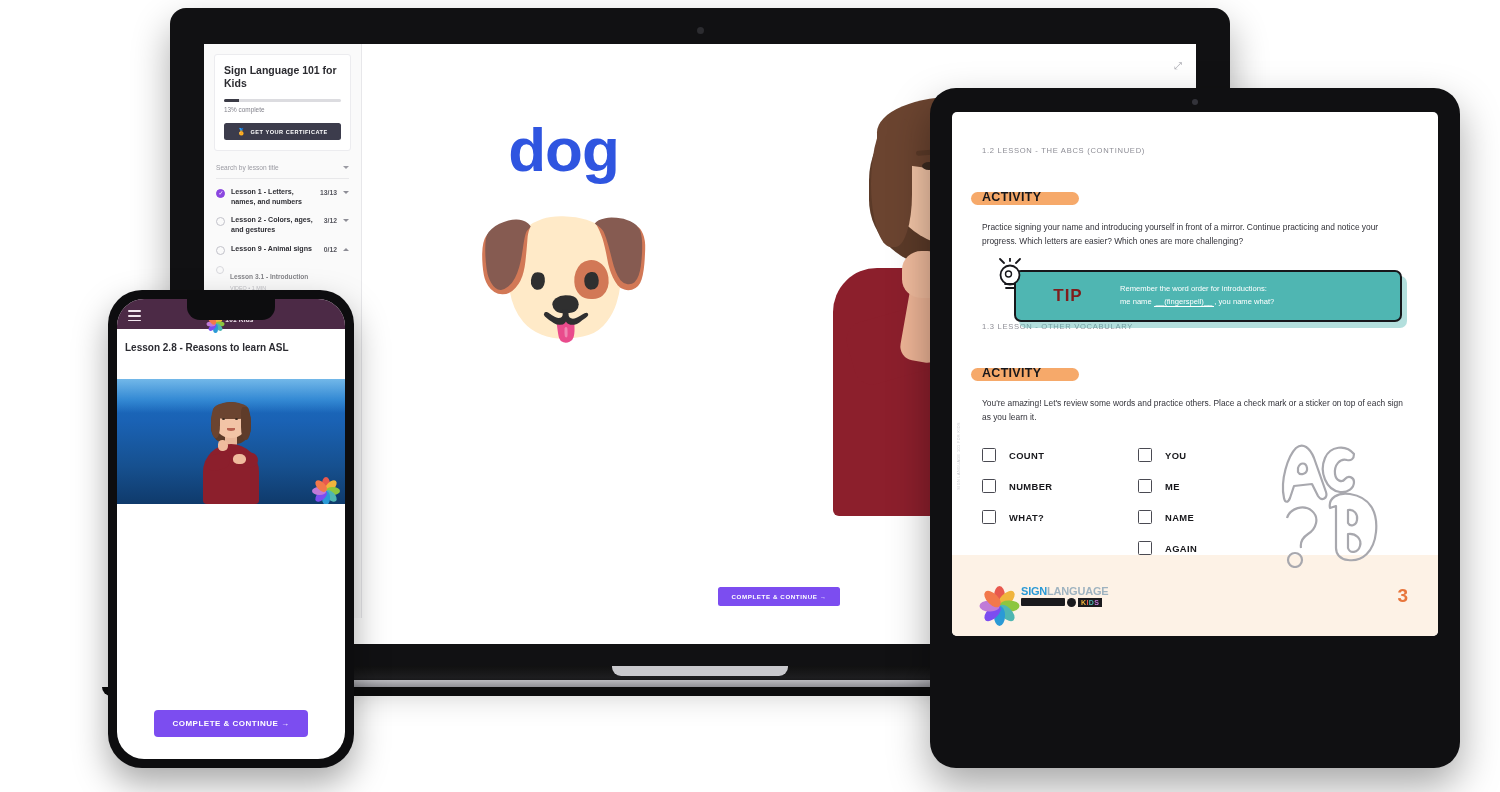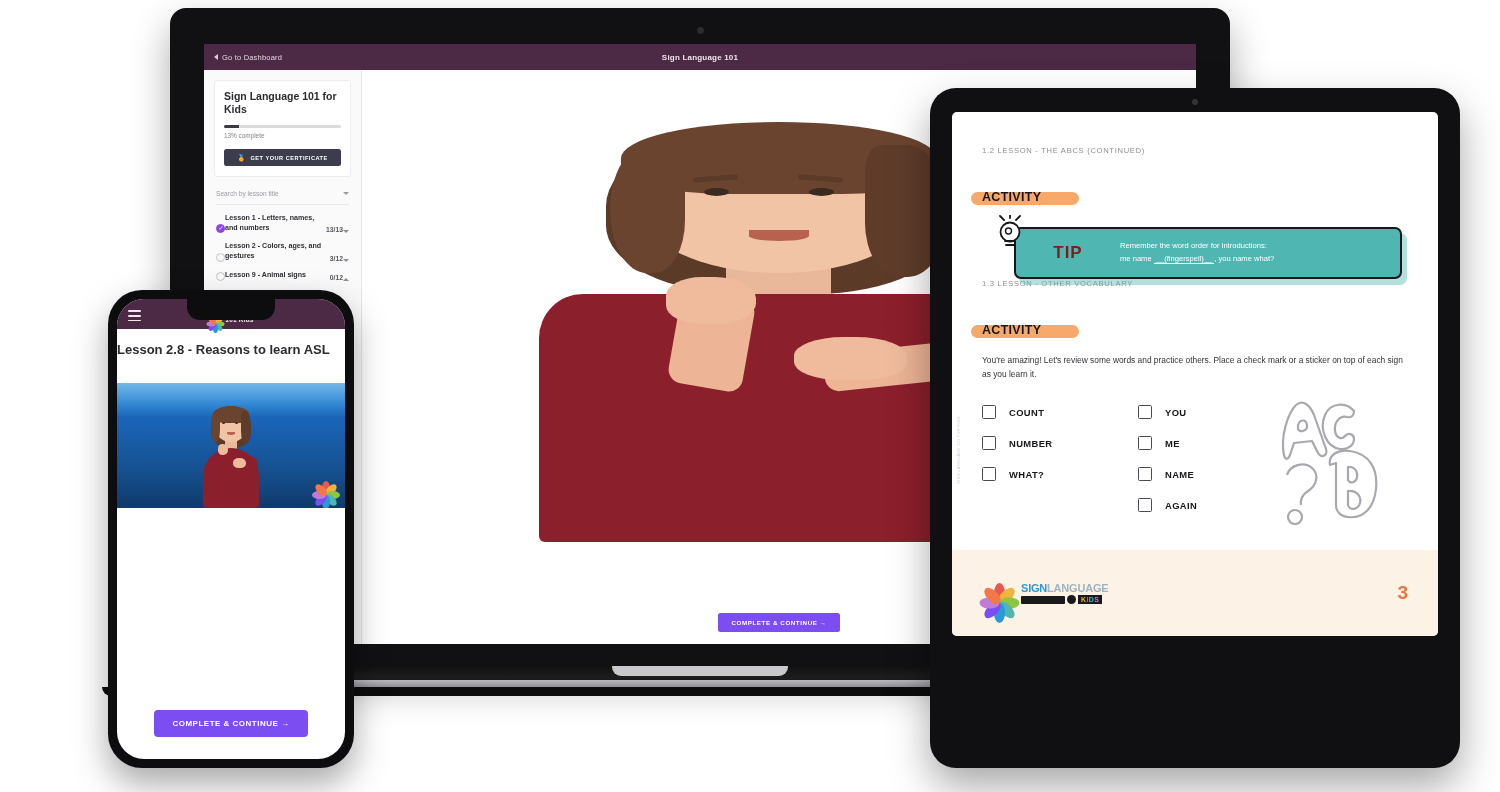--- a/index.html
+++ b/index.html
@@ -64,21 +64,21 @@
     border-radius:2.5px; display:flex; align-items:center; justify-content:center; gap:4px;
     font-size:5.6px; font-weight:700; letter-spacing:.5px; }
   .cert-ico { font-size:7px; line-height:1; }
 
   .search-row { margin:13px 12px 0 12px; padding-bottom:7px; border-bottom:1px solid #e8e8ea;
     display:flex; align-items:center; justify-content:space-between; }
   .search-row span:first-child { font-size:6.6px; color:#9a9aa2; }
   .caret { width:0;height:0;border-left:3px solid transparent;border-right:3px solid transparent;
            border-top:3.6px solid #9a9aa2; }
 
-  .lesson { display:flex; gap:0; padding:9px 12px 0 12px; align-items:flex-end; }
+  .lesson { display:flex; gap:6px; padding:9px 12px 0 12px; align-items:flex-start; }
   .lbullet { width:9px;height:9px;border-radius:50%;border:1.2px solid #c2c2ca;flex:0 0 9px;margin-top:1px; }
   .lbullet.done { background:#8b46e0; border-color:#8b46e0; position:relative; }
   .lbullet.done::after { content:"✓"; position:absolute; left:1.4px; top:-1.2px; font-size:6px; color:#fff; }
   .ltext { flex:1; font-size:7.1px; font-weight:700; color:#2e2e34; line-height:1.35; }
   .lcount { font-size:6.8px; color:#56565e; font-weight:600; padding-top:1px; white-space:nowrap; }
   .lchev { width:0;height:0;border-left:3px solid transparent;border-right:3px solid transparent;
            border-top:3.6px solid #8d8d96; margin-top:3px; }
   .lchev.up { border-top:none; border-bottom:3.6px solid #8d8d96; }
   .subrow { display:flex; gap:6px; padding:10px 12px 0 12px; align-items:flex-start; opacity:.62; }
   .subrow .lbullet { width:8px;height:8px;flex:0 0 8px; }
@@ -145,21 +145,21 @@
               background:#0d0d0f; border-radius:0 0 13px 13px; z-index:5; }
   .ph-topbar { height:30px; background:#4c2a46; display:flex; align-items:center;
                position:relative; }
   .ph-burger { position:absolute; left:11px; top:11px; width:13px; }
   .ph-burger i { display:block; height:1.8px; background:#f2e7ef; margin-bottom:3px; border-radius:1px; }
   .ph-logo { margin:0 auto; display:flex; align-items:center; gap:3px; padding-top:10px; }
   .flower { width:14px; height:14px; position:relative; flex:0 0 14px; }
   .flower i { position:absolute; left:50%; top:50%; width:5px; height:9px; margin:-4.5px 0 0 -2.5px;
               border-radius:50% 50% 45% 45%; transform-origin:50% 100%; }
   .ph-logo-txt { font-size:6.5px; font-weight:700; color:#efe4ec; letter-spacing:.2px; }
-  .ph-h { padding:13px 12px 0 0; font-size:13px; font-weight:700; color:#2c2c32; }
+  .ph-h { padding:13px 12px 0 8px; font-size:10px; font-weight:700; color:#2c2c32; }
   .ph-video { margin-top:26px; height:125px; position:relative; overflow:hidden;
               background:linear-gradient(180deg,#1b6fc4 0%,#1a62b4 34%,#16508f 70%,#0f3a6b 100%); }
   .ph-wave { position:absolute; left:0; right:0; top:0; height:34px;
     background:linear-gradient(180deg,#8fd0f5 0%,#3d95dc 60%,transparent 100%); opacity:.75; }
   .ph-sg { position:absolute; left:50%; margin-left:-44px; bottom:0; width:88px; height:104px; }
   .ph-sticker { position:absolute; right:8px; bottom:9px; width:22px; height:22px; }
   .ph-cta-wrap { position:absolute; left:0; right:0; bottom:22px; display:flex; justify-content:center; }
   .ph-cta { background:#7c4df0; color:#fff; font-size:8px; font-weight:700; letter-spacing:.5px;
             padding:9px 18px; border-radius:4px; }
 
@@ -217,27 +217,20 @@
 </head>
 <body>
 
 <div id="stage">
 
   <div id="laptop">
     <div class="lt-lid">
       <div class="lt-cam"></div>
       <div class="lt-screen">
 
-        <div class="app-topbar">
-          <div class="app-dash">
-            <span class="chev-left"></span>
-            <span>Go to Dashboard</span>
-          </div>
-          <div class="app-title">Sign Language 101</div>
-        </div>
 
         <div class="app-body">
 
           <div class="app-sidebar">
             <div class="side-card">
               <div class="side-course">Sign Language 101 for Kids</div>
               <div class="prog-track">
                 <div class="prog-fill"></div>
               </div>
               <div class="prog-txt">13% complete</div>
@@ -279,20 +272,24 @@
                 <span class="subtitle">Lesson 3.1 - Introduction</span>
                 <div class="submeta">VIDEO  •  1 MIN</div>
               </span>
             </div>
           </div>
 
           <div class="app-main">
             <div class="expand-ico">⤢</div>
 
             <div class="media">
+              <div class="media-left">
+                <div class="word">dog</div>
+                <div class="dog-emoji">🐶</div>
+              </div>
               <div class="media-right">
                 <div class="signer">
                   <div class="sg-hair-back"></div>
                   <div class="sg-neck"></div>
                   <div class="sg-face"></div>
                   <div class="sg-hair-front"></div>
                   <div class="sg-hair-l"></div>
                   <div class="sg-hair-r"></div>
                   <div class="sg-brow l"></div>
                     <div class="sg-brow r"></div>
@@ -393,20 +390,21 @@
     <div class="tb-screen">
 
       <div class="wk">
         <div class="wk-kicker">1.2 LESSON - THE ABCS (CONTINUED)</div>
 
         <div class="act-row">
           <span class="act-hl"></span>
           <span class="act-txt">ACTIVITY</span>
         </div>
 
+        <div class="wk-p">Practice signing your name and introducing yourself in front of a mirror. Continue practicing and notice your progress. Which letters are easier? Which ones are more challenging?</div>
 
         <div class="tip-box">
           <div class="tip-shadow"></div>
           <div class="tip-main">
             <svg class="bulb" viewBox="0 0 36 38">
               <path d="M10 5 L6 1 M16 3 L16 -1 M22 5 L26 1" stroke="#17171b" stroke-width="1.8" fill="none" stroke-linecap="round"></path>
               <circle cx="16" cy="17" r="9.5" fill="#fff" stroke="#17171b" stroke-width="1.8"></circle>
               <path d="M11 26 h10 M12 30 h8" stroke="#17171b" stroke-width="1.8" stroke-linecap="round"></path>
               <circle cx="14.5" cy="16" r="3" fill="none" stroke="#17171b" stroke-width="1.4"></circle>
             </svg>

